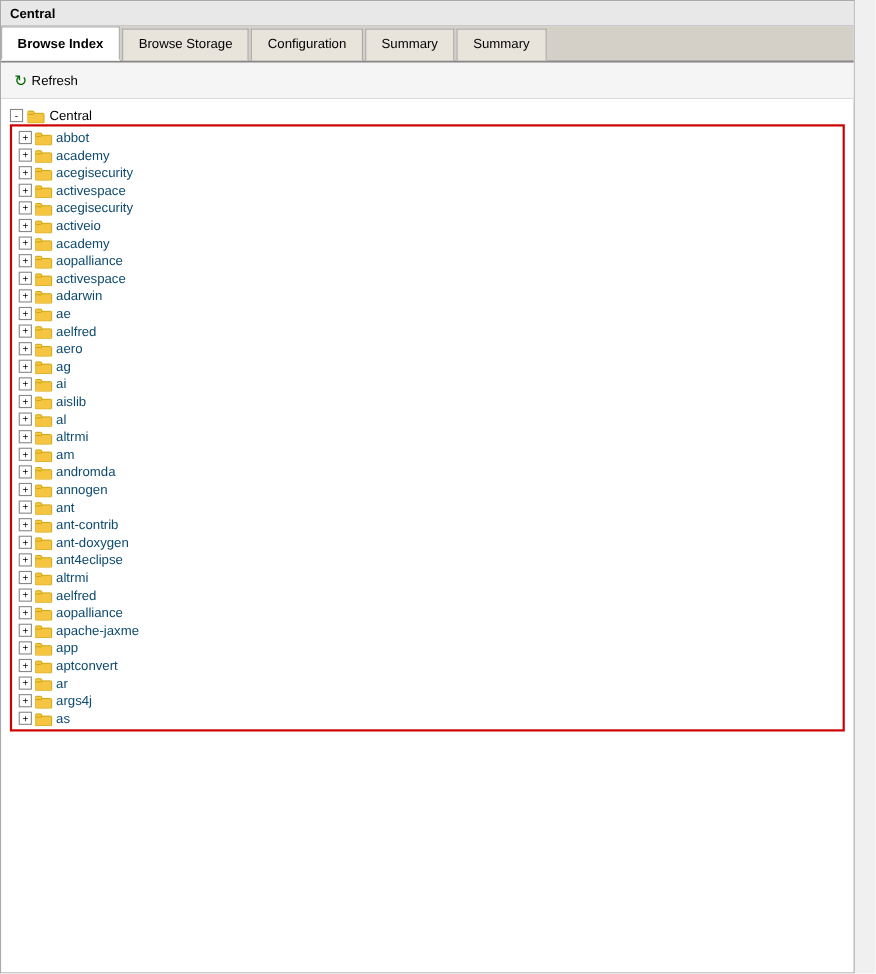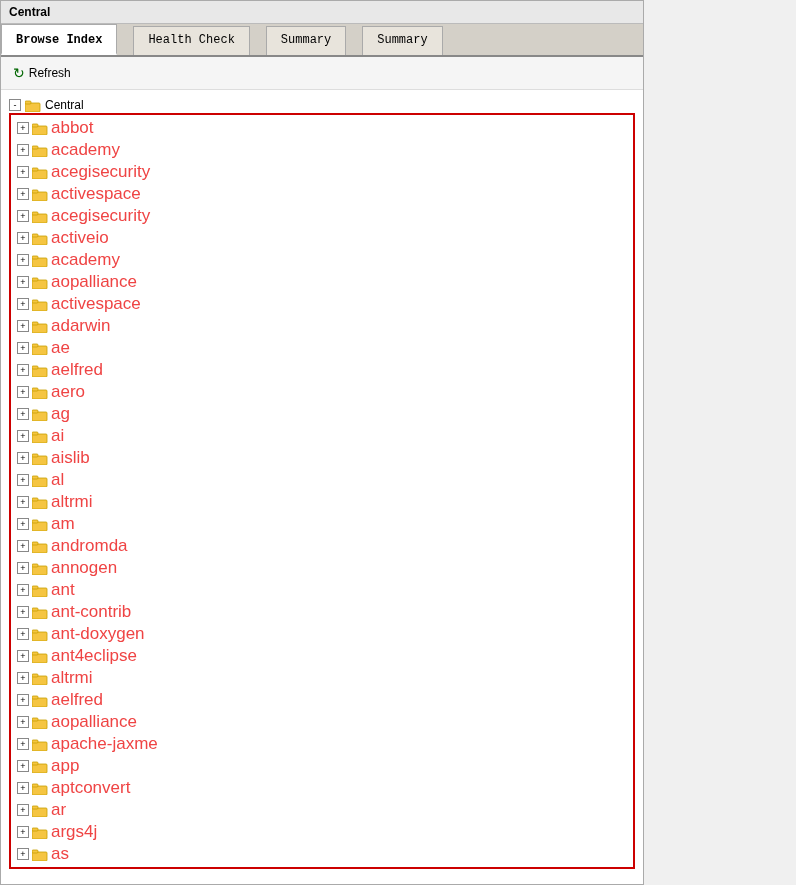--- a/index.html
+++ b/index.html
@@ -3,21 +3,21 @@
   <meta charset="utf-8">
   <style>
     * { box-sizing: border-box; margin: 0; padding: 0; }
     body {
       font-family: Arial, Tahoma, sans-serif;
       font-size: 12px;
       background: #f0f0f0;
       color: #000;
     }
     .window {
-      width: 644px;
+      width: 777px;
       min-height: 885px;
       background: #fff;
       border: 1px solid #aaa;
     }
     .title-bar {
       background: #e8e8e8;
       border-bottom: 1px solid #bbb;
       padding: 4px 8px;
       font-weight: bold;
       font-size: 12px;
@@ -27,24 +27,23 @@
       background: #d4d0c8;
       border-bottom: 2px solid #888;
     }
     .tab {
       padding: 6px 14px;
       border: 1px solid #aaa;
       border-bottom: none;
       background: #e8e4dc;
       cursor: pointer;
       font-size: 12px;
-      margin-right: 16px;
+      margin-right: 2px;
       margin-top: 2px;
       white-space: nowrap;
-      font-family: Liberation Mono, monospace;
     }
     .tab.active {
       background: #fff;
       border-bottom: 2px solid #fff;
       font-weight: bold;
       margin-top: 0;
       padding-top: 8px;
     }
     .toolbar {
       padding: 6px 8px;
@@ -111,39 +110,40 @@
     }
     .tree-item {
       display: flex;
       align-items: center;
       gap: 3px;
       padding: 1px 2px;
       cursor: pointer;
       white-space: nowrap;
     }
     .item-label {
-      font-size: 17px;
-      color: #ef4444;
+      font-size: 12px;
+      color: #0c4a6e;
     }
     .root-label {
       font-size: 12px;
       font-weight: normal;
     }
   </style>
 </head>
 <body>
 
 <div class="window">
   <div class="title-bar">
     <span>Central</span>
   </div>
 
   <div class="tab-bar" id="tab-bar">
       <div class="tab active">Browse Index</div>
-      <div class="tab">Health Check</div>
+      <div class="tab">Browse Storage</div>
+      <div class="tab">Configuration</div>
       <div class="tab">Summary</div>
       <div class="tab">Summary</div>
     </div>
 
   <div class="toolbar">
     <button class="toolbar-btn">
       <span style="font-size:14px; color: #006600;">↻</span>
       <span>Refresh</span>
     </button>
   </div>

